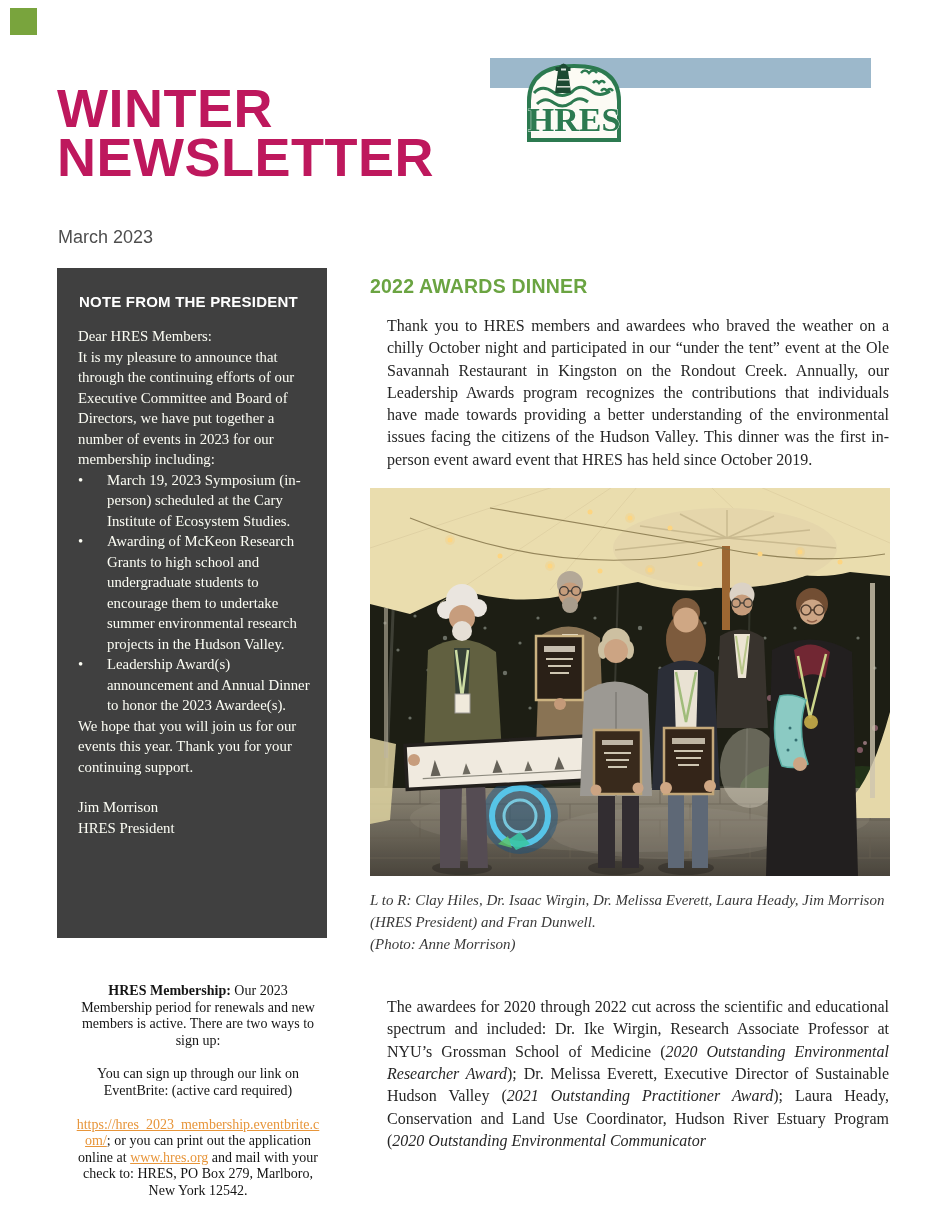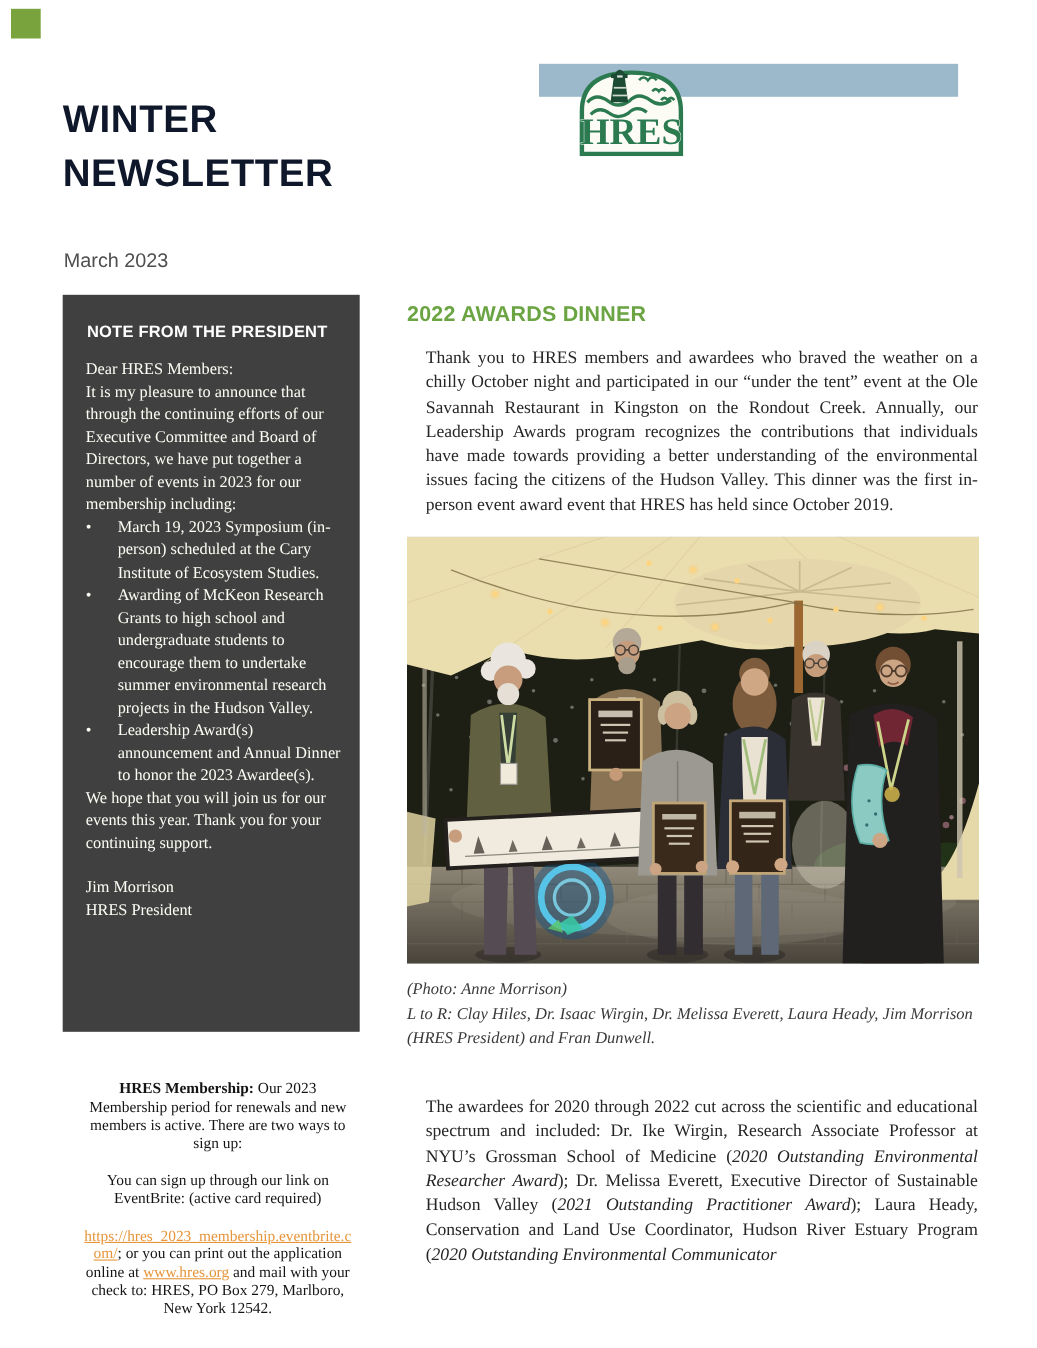--- a/index.html
+++ b/index.html
@@ -2,22 +2,22 @@
 <html><head>
 <meta charset="utf-8">
 <style>
   html,body{margin:0;padding:0;background:#ffffff;}
   .page{position:relative;width:943px;height:1225px;background:#ffffff;overflow:hidden;
         font-family:"Liberation Sans",sans-serif;}
 
   .corner-square{position:absolute;left:10px;top:8px;width:27px;height:27px;background:#79a43d;}
 
   
-  .masthead{position:absolute;left:57px;top:84px;color:#0f172a;font-weight:bold;
-            font-size:35px;line-height:49px;letter-spacing:.5px;}
+  .masthead{position:absolute;left:57px;top:84px;color:#be185d;font-weight:bold;
+            font-size:54px;line-height:49px;letter-spacing:.5px;}
   .issue-date{position:absolute;left:58px;top:227px;font-size:18px;color:#4e4e4e;}
 
   
   .logo-band{position:absolute;left:490px;top:58px;width:381px;height:30px;background:#9cb8cb;}
   .logo-emblem{position:absolute;left:521px;top:57px;width:106px;height:85px;}
   .logo-text{position:absolute;left:642px;top:96px;color:#1e5c43;
              font-family:"Liberation Serif",serif;font-weight:bold;}
   .org-line1{font-size:24px;letter-spacing:1.5px;white-space:nowrap;}
   .org-line2{margin-top:3px;padding-top:3px;border-top:2px solid #1e5c43;
              font-size:12.5px;letter-spacing:1.8px;white-space:nowrap;}
@@ -439,20 +439,20 @@
             <circle cx="418" cy="262" r="1.5" fill="#2e6e74"></circle>
           </g>
           <circle cx="430" cy="276" r="7" fill="#cda788"></circle>
         </g>
 
         <rect width="520" height="388" fill="#c08a2e" opacity=".04"></rect>
       </svg>
     </div>
 
     <div class="photo-caption">
+      <div>L to R: Clay Hiles, Dr. Isaac Wirgin, Dr. Melissa Everett, Laura Heady, Jim Morrison (HRES President) and Fran Dunwell.</div>
       <div>(Photo: Anne Morrison)</div>
-      <div>L to R: Clay Hiles, Dr. Isaac Wirgin, Dr. Melissa Everett, Laura Heady, Jim Morrison (HRES President) and Fran Dunwell.</div>
     </div>
 
     <p class="body-text para2"><span>The awardees for 2020 through 2022 cut across the scientific and educational spectrum and included: Dr. Ike Wirgin, Research Associate Professor at NYU’s Grossman School of Medicine (</span><i>2020 Outstanding Environmental Researcher Award</i><span>); Dr. Melissa Everett, Executive Director of Sustainable Hudson Valley (</span><i>2021 Outstanding Practitioner Award</i><span>); Laura Heady, Conservation and Land Use Coordinator, Hudson River Estuary Program (</span><i>2020 Outstanding Environmental Communicator</i></p>
   </div>
 
 </div>
 
 </body></html>

